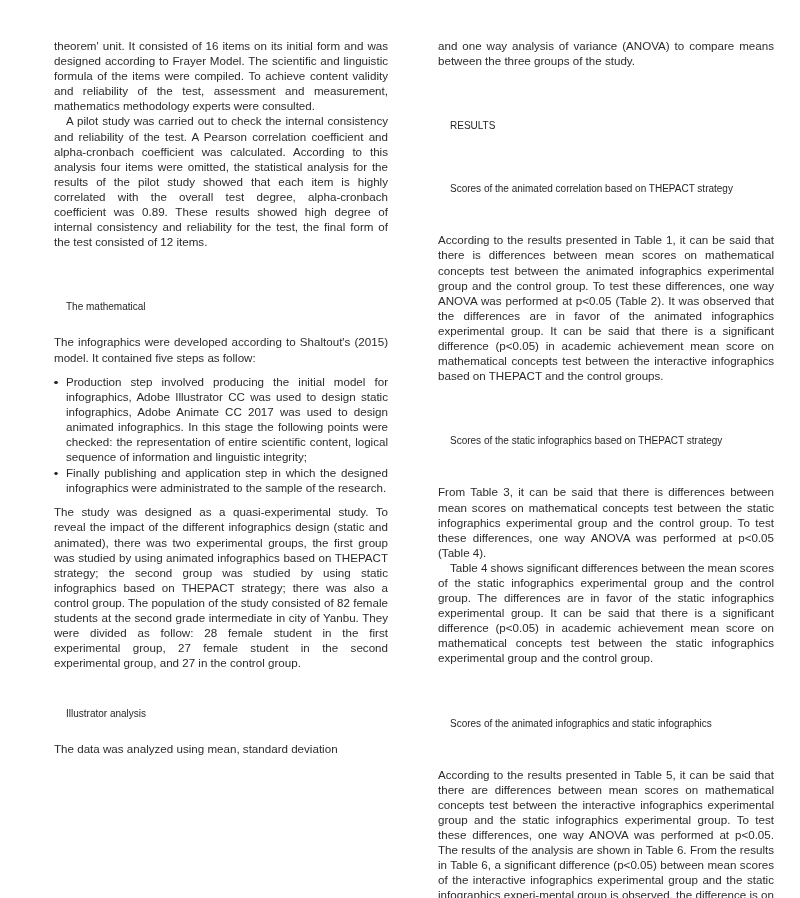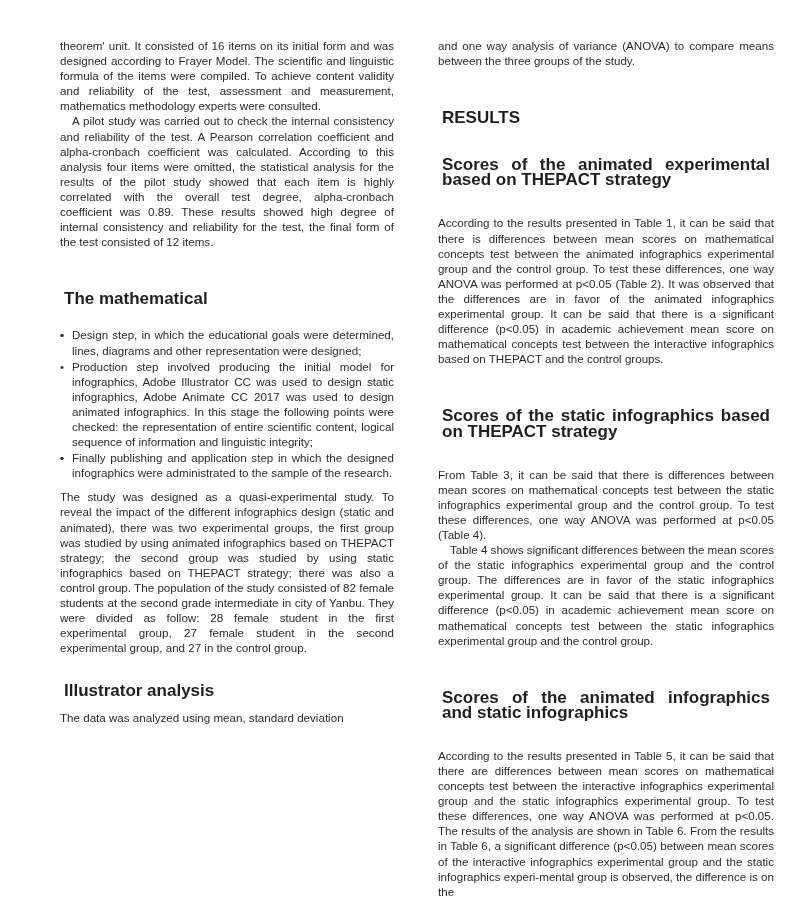--- a/index.html
+++ b/index.html
@@ -6,26 +6,26 @@
   body {
     width: 800px; height: 898px; overflow: hidden; position: relative;
     font-family: "Liberation Sans", sans-serif;
     color: #2b2b2b;
   }
   .col {
     position: absolute; top: 38px;
     font-size: 11.6px; line-height: 15.1px;
     text-align: justify;
   }
-  .col.left { left: 60px; width: 334px; }
+  .col.left { left: 54px; width: 334px; }
   .col.right { left: 438px; width: 336px; }
   p { margin: 0; }
   p.indent { text-indent: 12px; }
   h3 {
-    font-size: 17px; font-weight: bold; margin: 4px; color: #1f1f1f;
+    font-size: 10px; font-weight: normal; margin: 12px; color: #1f1f1f;
     line-height: 15.1px;
   }
   .sp-s { height: 8px; }
   .sp-m { height: 24px; }
   .sp-l { height: 38px; }
   ul.bullets { margin: 0; padding: 0; list-style: none; }
   ul.bullets li {
     position: relative; padding-left: 12px; margin-bottom: 1px;
   }
   ul.bullets li .dot {
@@ -34,42 +34,43 @@
 </style>
 </head>
 <body>
 
 <div class="col left">
   <p>theorem' unit. It consisted of 16 items on its initial form and was designed according to Frayer Model. The scientific and linguistic formula of the items were compiled. To achieve content validity and reliability of the test, assessment and measurement, mathematics methodology experts were consulted.</p>
   <p class="indent">A pilot study was carried out to check the internal consistency and reliability of the test. A Pearson correlation coefficient and alpha-cronbach coefficient was calculated. According to this analysis four items were omitted, the statistical analysis for the results of the pilot study showed that each item is highly correlated with the overall test degree, alpha-cronbach coefficient was 0.89. These results showed high degree of internal consistency and reliability for the test, the final form of the test consisted of 12 items.</p>
   <div class="sp-l"></div>
   <h3>The mathematical</h3>
   <div class="sp-s"></div>
+  <p>The infographics were developed according to Shaltout's (2015) model. It contained five steps as follow:</p>
   <div class="sp-s"></div>
   <ul class="bullets">
     <li><span class="dot">•</span></li>
-    <li><span class="dot">•</span><span>Design step, in which the educational goals were determined, lines, diagrams and other representation were designed;</span></li>
+    <li><span class="dot">•</span></li>
     <li><span class="dot">•</span><span>Production step involved producing the initial model for infographics, Adobe Illustrator CC was used to design static infographics, Adobe Animate CC 2017 was used to design animated infographics. In this stage the following points were checked: the representation of entire scientific content, logical sequence of information and linguistic integrity;</span></li>
     <li><span class="dot">•</span></li>
     <li><span class="dot">•</span><span>Finally publishing and application step in which the designed infographics were administrated to the sample of the research.</span></li>
   </ul>
   <div class="sp-s"></div>
   <p>The study was designed as a quasi-experimental study. To reveal the impact of the different infographics design (static and animated), there was two experimental groups, the first group was studied by using animated infographics based on THEPACT strategy; the second group was studied by using static infographics based on THEPACT strategy; there was also a control group. The population of the study consisted of 82 female students at the second grade intermediate in city of Yanbu. They were divided as follow: 28 female student in the first experimental group, 27 female student in the second experimental group, and 27 in the control group.</p>
   <div class="sp-m"></div>
   <h3>Illustrator analysis</h3>
   <div class="sp-s"></div>
   <p>The data was analyzed using mean, standard deviation</p>
 </div>
 
 <div class="col right">
   <p>and one way analysis of variance (ANOVA) to compare means between the three groups of the study.</p>
   <div class="sp-l"></div>
   <h3>RESULTS</h3>
   <div class="sp-m"></div>
-  <h3 style="text-align: justify;">Scores of the animated experimental based on THEPACT strategy</h3>
+  <h3 style="text-align: justify;">Scores of the animated correlation based on THEPACT strategy</h3>
   <div class="sp-m"></div>
   <p>According to the results presented in Table 1, it can be said that there is differences between mean scores on mathematical concepts test between the animated infographics experimental group and the control group. To test these differences, one way ANOVA was performed at p&lt;0.05 (Table 2). It was observed that the differences are in favor of the animated infographics experimental group. It can be said that there is a significant difference (p&lt;0.05) in academic achievement mean score on mathematical concepts test between the interactive infographics based on THEPACT and the control groups.</p>
   <div class="sp-l"></div>
   <h3>Scores of the static infographics based on THEPACT strategy</h3>
   <div class="sp-m"></div>
   <p>From Table 3, it can be said that there is differences between mean scores on mathematical concepts test between the static infographics experimental group and the control group. To test these differences, one way ANOVA was performed at p&lt;0.05 (Table 4).</p>
   <p class="indent">Table 4 shows significant differences between the mean scores of the static infographics experimental group and the control group. The differences are in favor of the static infographics experimental group. It can be said that there is a significant difference (p&lt;0.05) in academic achievement mean score on mathematical concepts test between the static infographics experimental group and the control group.</p>
   <div class="sp-l"></div>
   <h3>Scores of the animated infographics and static infographics</h3>
   <div class="sp-m"></div>

